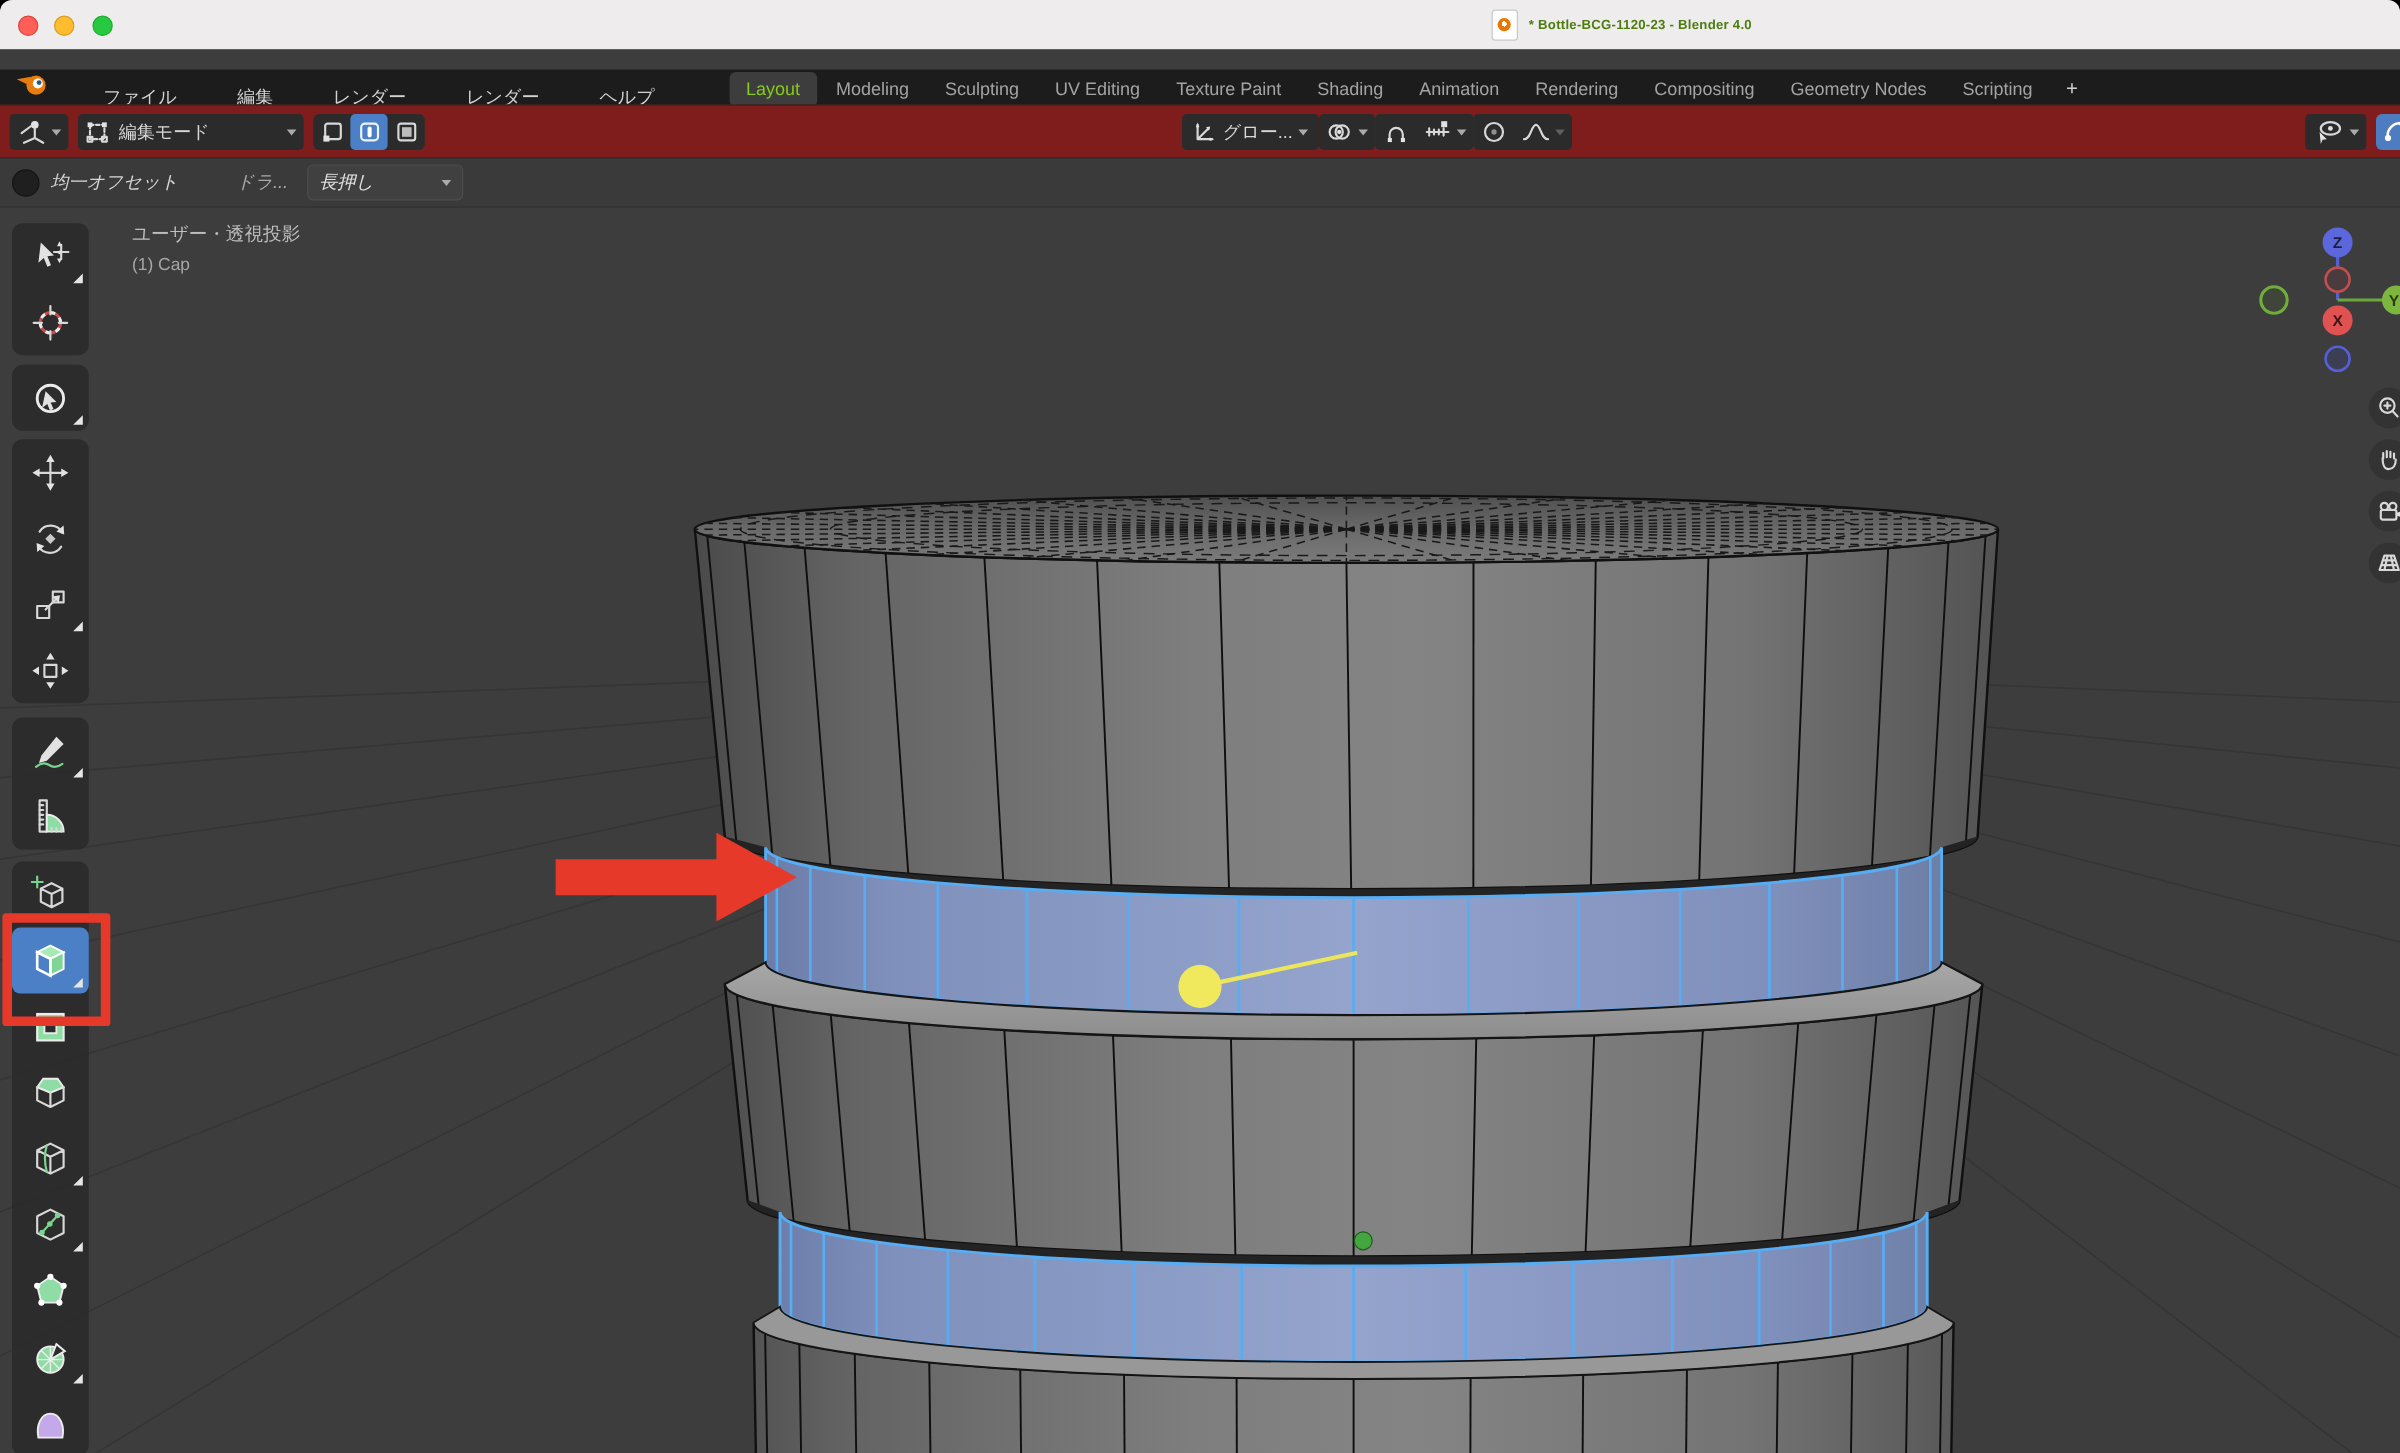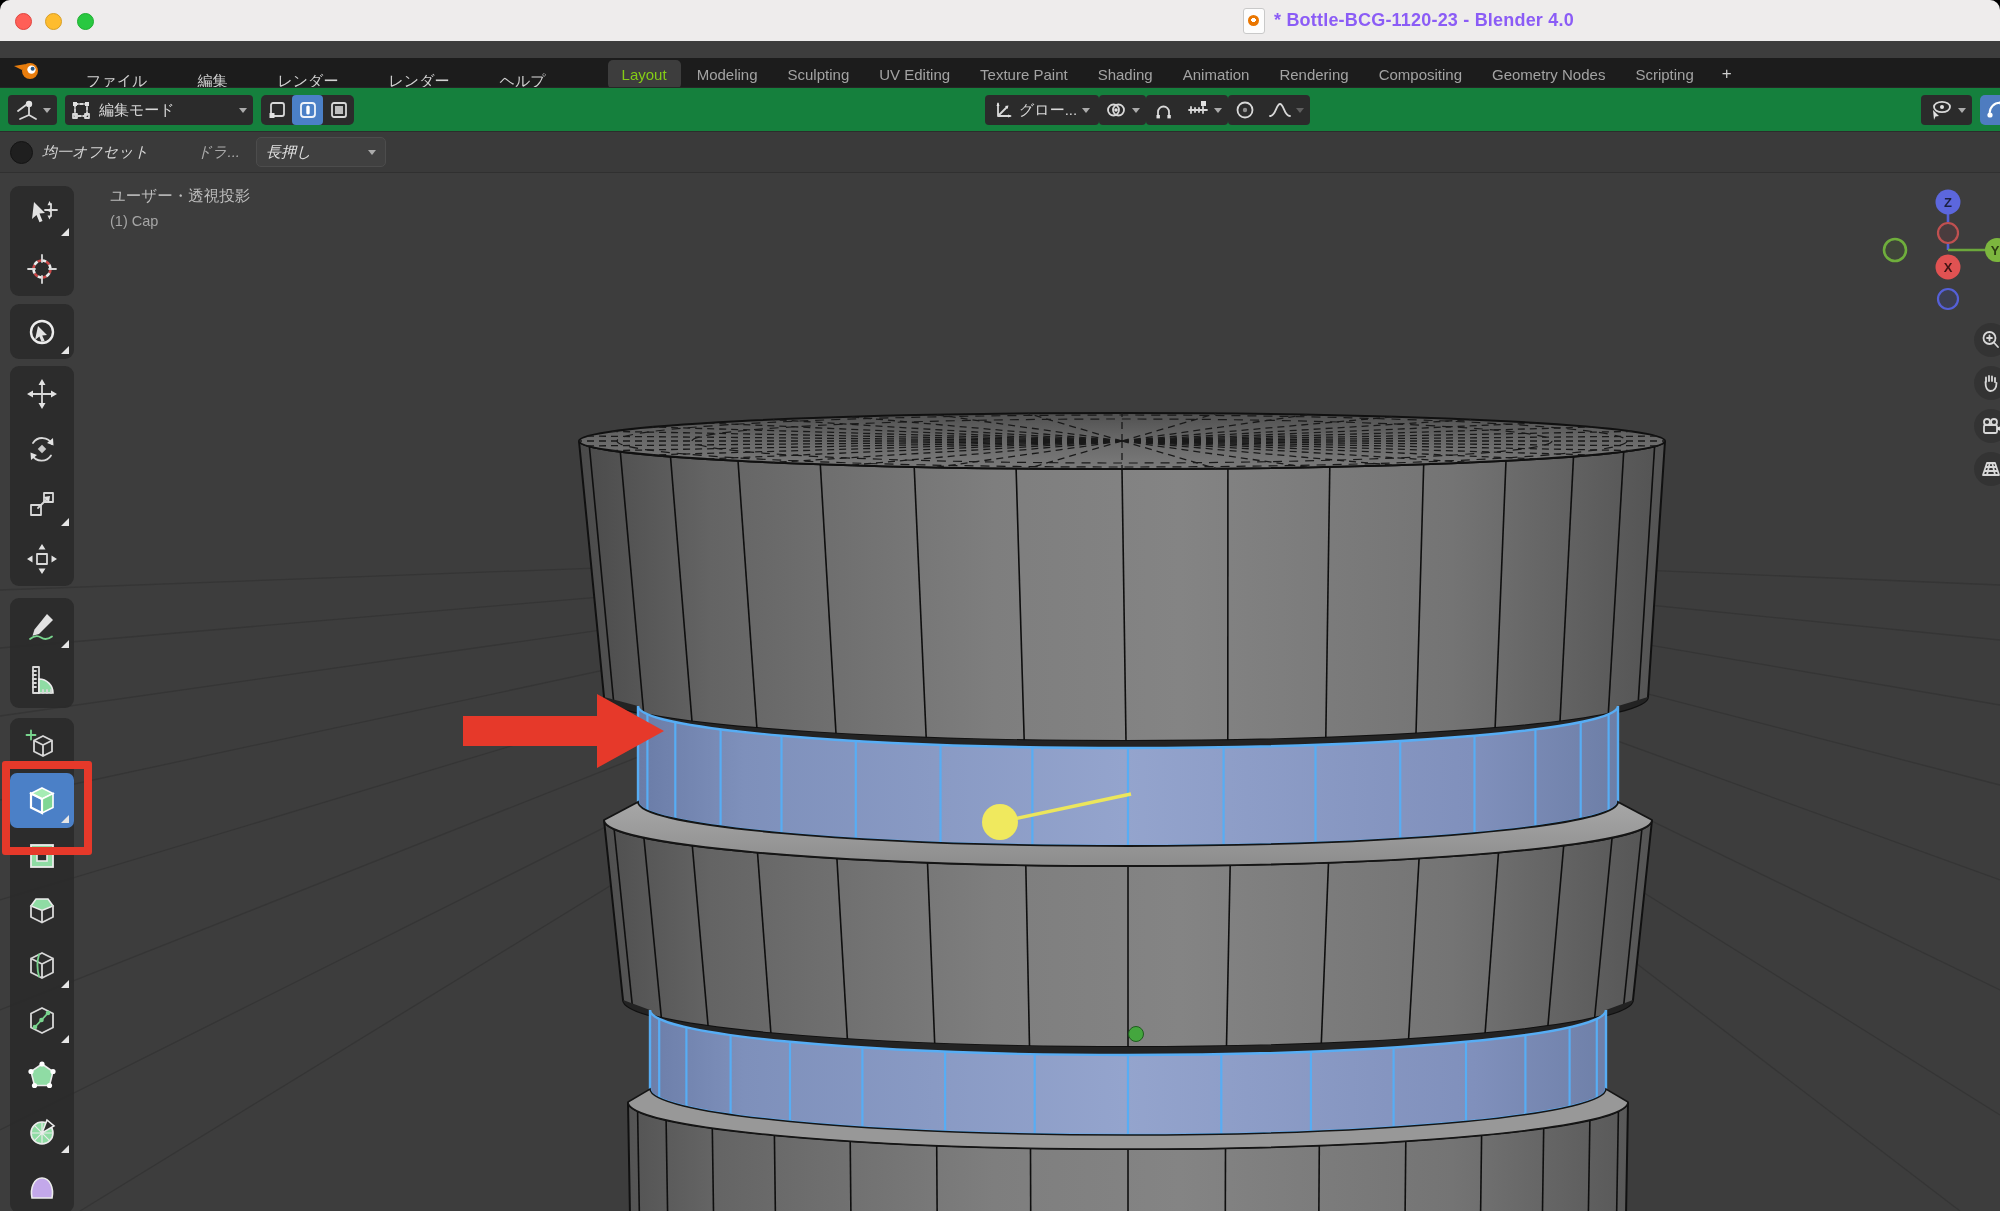--- a/index.html
+++ b/index.html
@@ -8,37 +8,37 @@
   #app{position:relative;width:2000px;height:1211px;background:#3d3d3d;border-radius:10px 10px 0 0;overflow:hidden;}
 
   
   .titlebar{position:absolute;left:0;top:0;width:100%;height:41px;background:#eeecec;z-index:40;
             display:flex;align-items:center;}
   .traffic{position:absolute;top:13px;width:15px;height:15px;border-radius:50%;}
   .t-red{left:15px;background:#ff5f57;border:.5px solid #e0443e;}
   .t-yellow{left:45px;background:#febc2e;border:.5px solid #d89e24;}
   .t-green{left:77px;background:#28c840;border:.5px solid #1eae31;}
   .win-title{position:absolute;left:1243px;top:0;height:41px;display:flex;align-items:center;gap:9px;}
-  .win-title .txt{font-size:18px;font-weight:700;color:#8b5cf6;letter-spacing:.2px;}
+  .win-title .txt{font-size:11px;font-weight:700;color:#4d7c0f;letter-spacing:.2px;}
   .doc-icon{width:20px;height:24px;background:#fdfdfd;border:1px solid #c9c9c9;border-radius:3px;position:relative;}
   .doc-icon::after{content:"";position:absolute;left:4px;top:6px;width:11px;height:11px;border-radius:50%;
                    background:radial-gradient(circle at 50% 45%, #fff 0 26%, #ea7600 27% 100%);}
 
   
   .topbar{position:absolute;left:0;top:58px;width:100%;height:46px;background:#1c1c1c;z-index:40;
           display:flex;align-items:flex-start;color:#d2d2d2;font-size:15px;gap:22px;}
   .blogo{width:30px;height:24px;margin-left:12px;margin-right:8px;}
   .menu-item{padding:0 14px;height:46px;display:flex;align-items:center;cursor:default;}
   .tabs{display:flex;align-items:center;margin-left:26px;gap:2px;}
   .tab{padding:6px 14px;border-radius:5px;color:#a3a3a3;white-space:nowrap;}
   .tab.active{background:#3d3d3d;color:#84cc16;}
   .tab-plus{color:#cfcfcf;padding:6px 12px;font-size:17px;}
 
   
-  .vheader{position:absolute;left:0;top:87px;width:100%;height:44px;background:#15803d;z-index:40;
+  .vheader{position:absolute;left:0;top:87px;width:100%;height:44px;background:#7f1d1d;z-index:40;
            border-top:1px solid #262626;color:#d8d8d8;font-size:15px;}
   .vh-left{position:absolute;left:8px;top:0;height:44px;display:flex;align-items:center;gap:8px;}
   .hbtn{background:#2b2b2b;border-radius:4px;height:30px;display:flex;align-items:center;padding:0 6px;gap:5px;}
   .chev{width:0;height:0;border-left:4.5px solid transparent;border-right:4.5px solid transparent;
         border-top:5px solid #ababab;display:inline-block;}
   .chev.dim{border-top-color:#5f5f5f;}
   .selmode{display:flex;background:#2b2b2b;border-radius:5px;overflow:hidden;height:30px;}
   .selmode .sm{width:31px;height:30px;display:flex;align-items:center;justify-content:center;}
   .selmode .sm.active{background:#4b80c7;border-radius:4px;}
   .vmenus{display:flex;align-items:center;}

